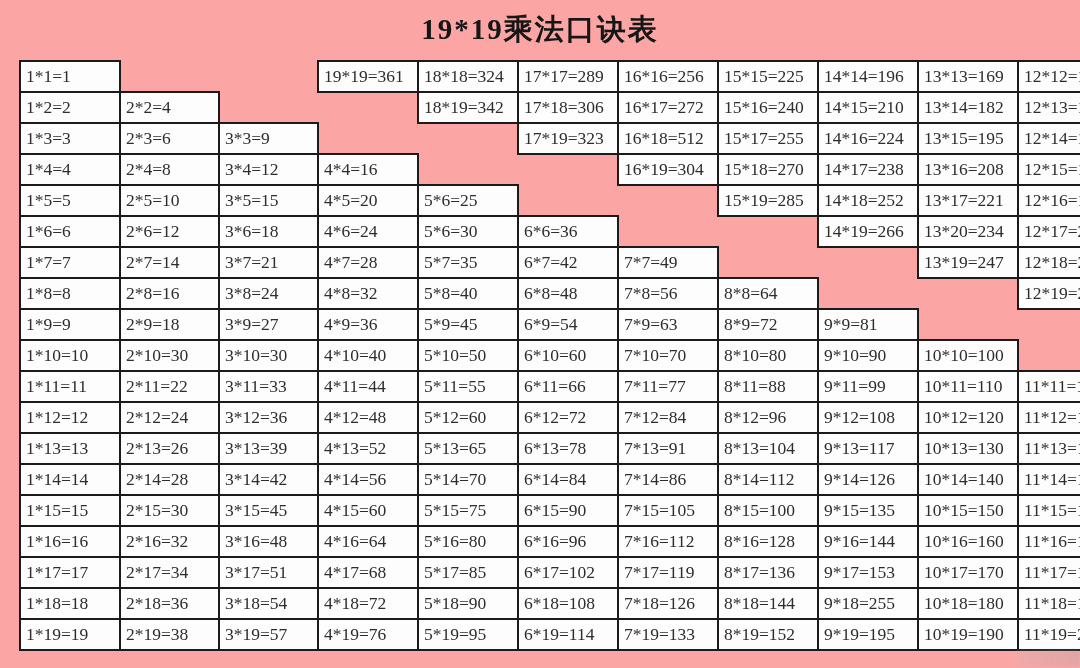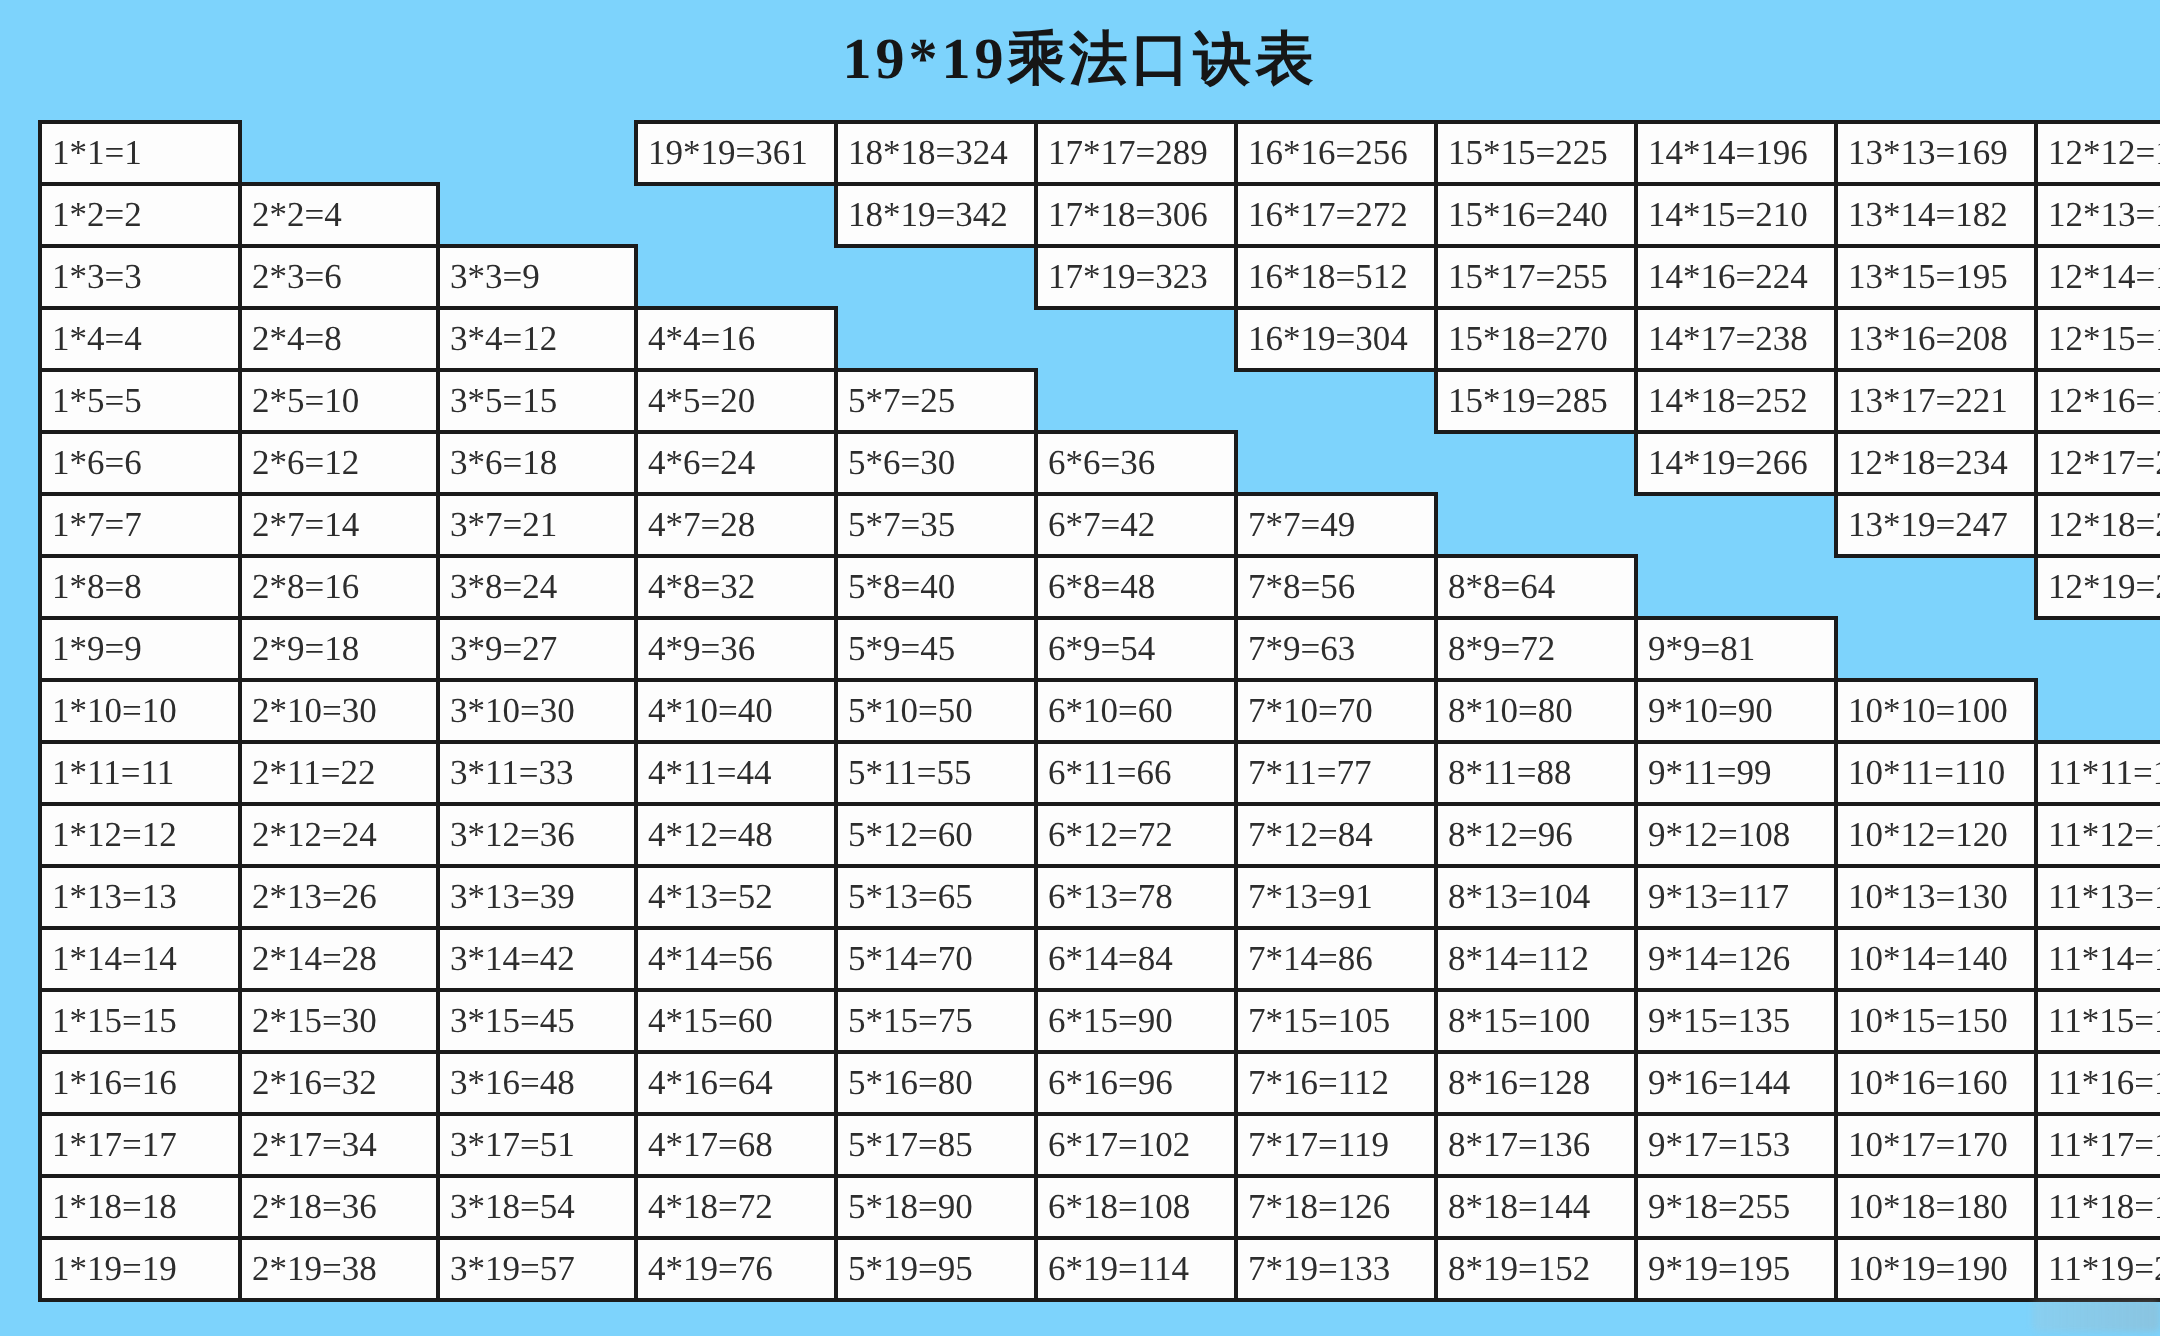--- a/index.html
+++ b/index.html
@@ -4,21 +4,21 @@
 <style>
   html, body {
     margin: 0;
     padding: 0;
     background: #fcfcfc;
   }
   .page {
     position: relative;
     width: 1080px;
     height: 668px;
-    background: #7dd3fc;
+    background: #fca5a5;
     overflow: hidden;
     font-family: "Liberation Serif", "DejaVu Serif", serif;
   }
   .title {
     position: absolute;
     top: 10px;
     left: 0;
     width: 1080px;
     margin: 0;
     text-align: center;
@@ -124,39 +124,39 @@
           <td class="filled">15*18=270</td>
           <td class="filled">14*17=238</td>
           <td class="filled">13*16=208</td>
           <td class="filled">12*15=180</td>
         </tr>
         <tr>
           <td class="filled">1*5=5</td>
           <td class="filled">2*5=10</td>
           <td class="filled">3*5=15</td>
           <td class="filled">4*5=20</td>
-          <td class="filled">5*7=25</td>
+          <td class="filled">5*6=25</td>
           <td class="empty"></td>
           <td class="empty"></td>
           <td class="filled">15*19=285</td>
           <td class="filled">14*18=252</td>
           <td class="filled">13*17=221</td>
           <td class="filled">12*16=192</td>
         </tr>
         <tr>
           <td class="filled">1*6=6</td>
           <td class="filled">2*6=12</td>
           <td class="filled">3*6=18</td>
           <td class="filled">4*6=24</td>
           <td class="filled">5*6=30</td>
           <td class="filled">6*6=36</td>
           <td class="empty"></td>
           <td class="empty"></td>
           <td class="filled">14*19=266</td>
-          <td class="filled">12*18=234</td>
+          <td class="filled">13*20=234</td>
           <td class="filled">12*17=204</td>
         </tr>
         <tr>
           <td class="filled">1*7=7</td>
           <td class="filled">2*7=14</td>
           <td class="filled">3*7=21</td>
           <td class="filled">4*7=28</td>
           <td class="filled">5*7=35</td>
           <td class="filled">6*7=42</td>
           <td class="filled">7*7=49</td>

